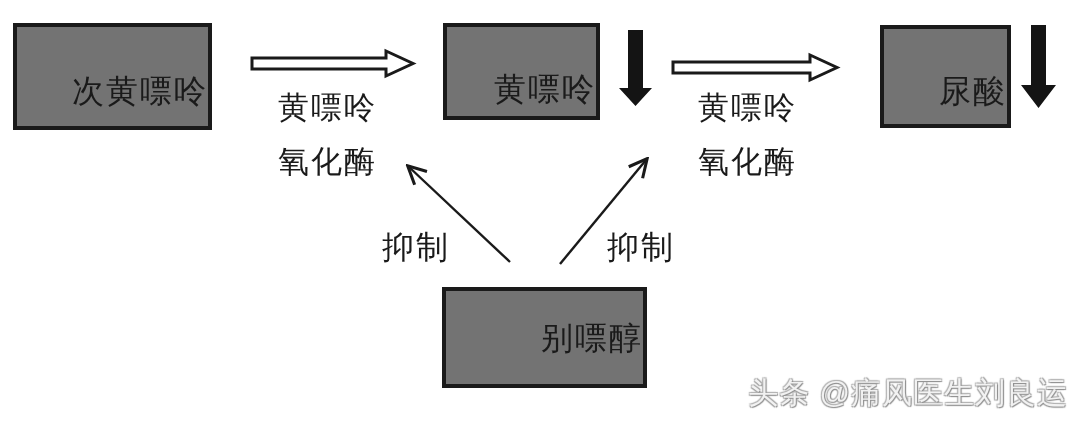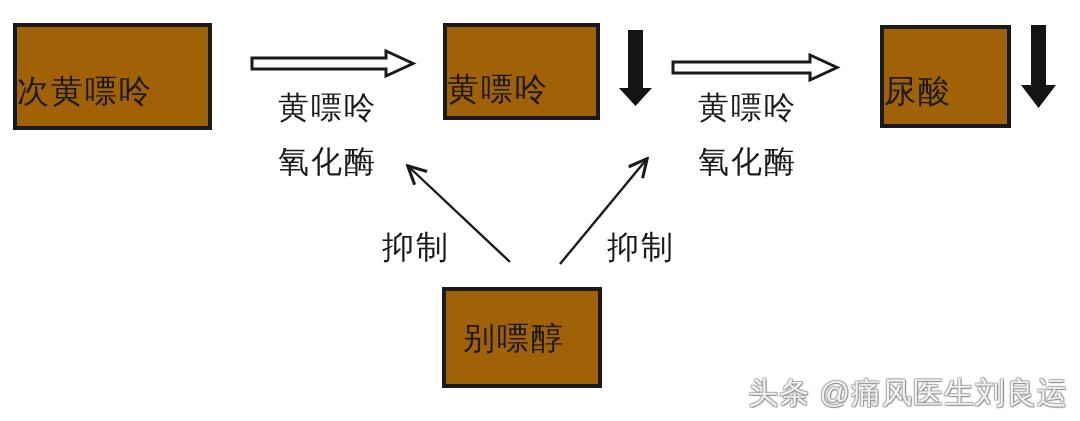--- a/index.html
+++ b/index.html
@@ -18,34 +18,34 @@
   .arrows-layer {
     position: absolute;
     left: 0; top: 0;
     width: 1080px;
     height: 421px;
   }
   .node-box {
     position: absolute;
     box-sizing: border-box;
     border: 4px solid #1a1a1a;
-    background: #a16207;
+    background: #737373;
     display: flex;
     align-items: center;
-    justify-content: flex-start;
+    justify-content: flex-end;
     color: #1a1a1a;
     font-size: 32px;
     font-weight: 500;
     letter-spacing: 2px;
     white-space: nowrap;
   }
   .box-hypoxanthine { left: 13px;  top: 23px;  width: 199px; height: 107px; padding-top: 30px; }
   .box-xanthine     { left: 443px; top: 23px;  width: 157px; height: 97px;  padding-top: 36px; }
   .box-uric-acid    { left: 880px; top: 25px;  width: 131px; height: 103px; padding-top: 30px; }
-  .box-allopurinol  { left: 442px; top: 287px; width: 160px; height: 101px; padding-top: 2px; padding-left: 17px; }
+  .box-allopurinol  { left: 442px; top: 287px; width: 205px; height: 101px; padding-top: 2px; padding-left: 17px; }
   .free-label {
     position: absolute;
     color: #1a1a1a;
     font-size: 31px;
     font-weight: 500;
     line-height: 1;
     letter-spacing: 2px;
     white-space: nowrap;
   }
   .enzyme1-l1 { left: 278px; top: 92px;  }

